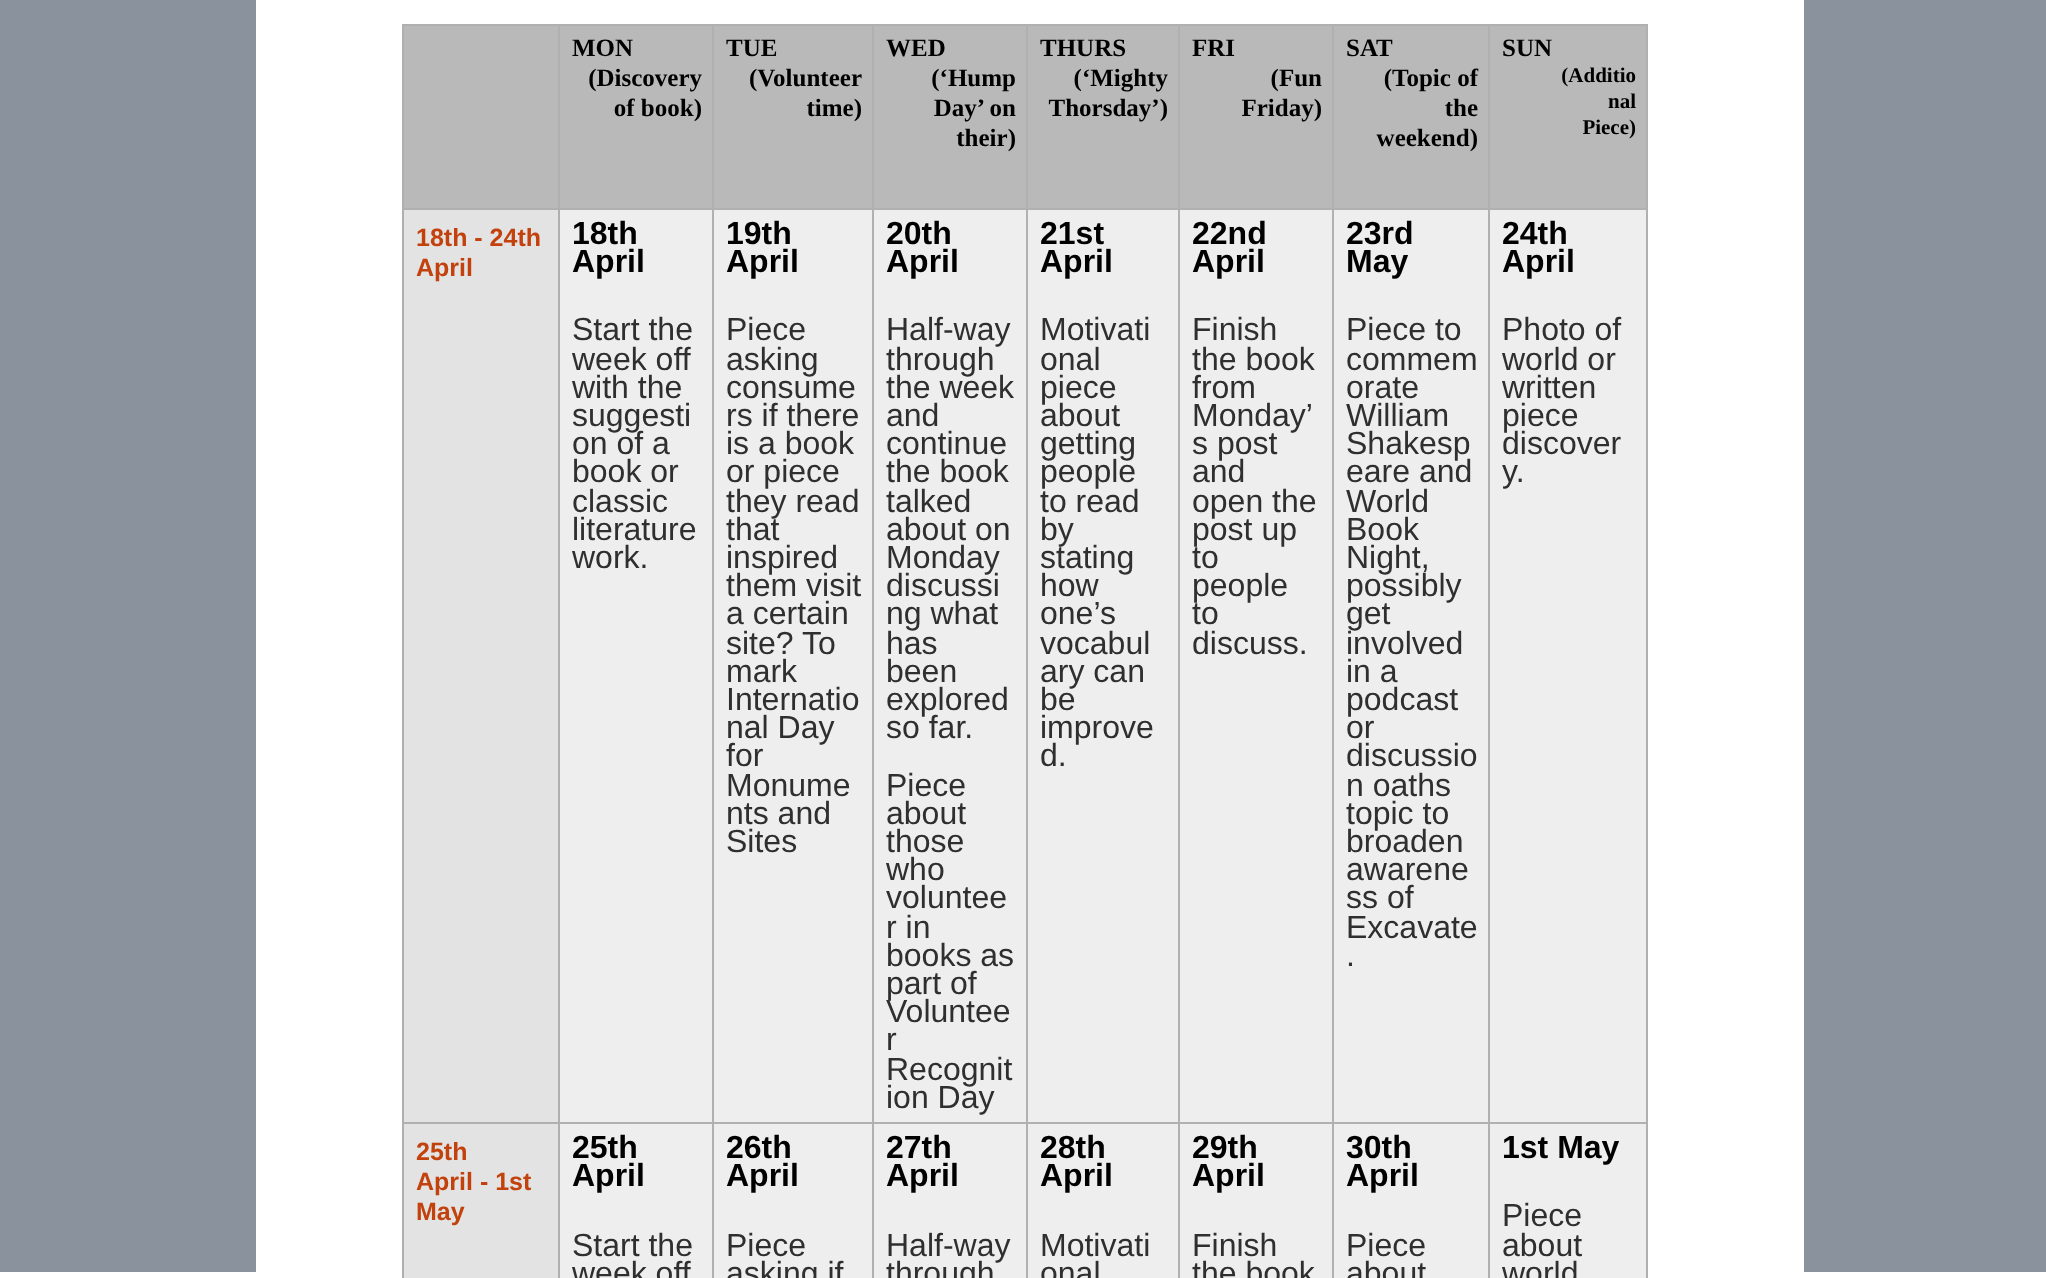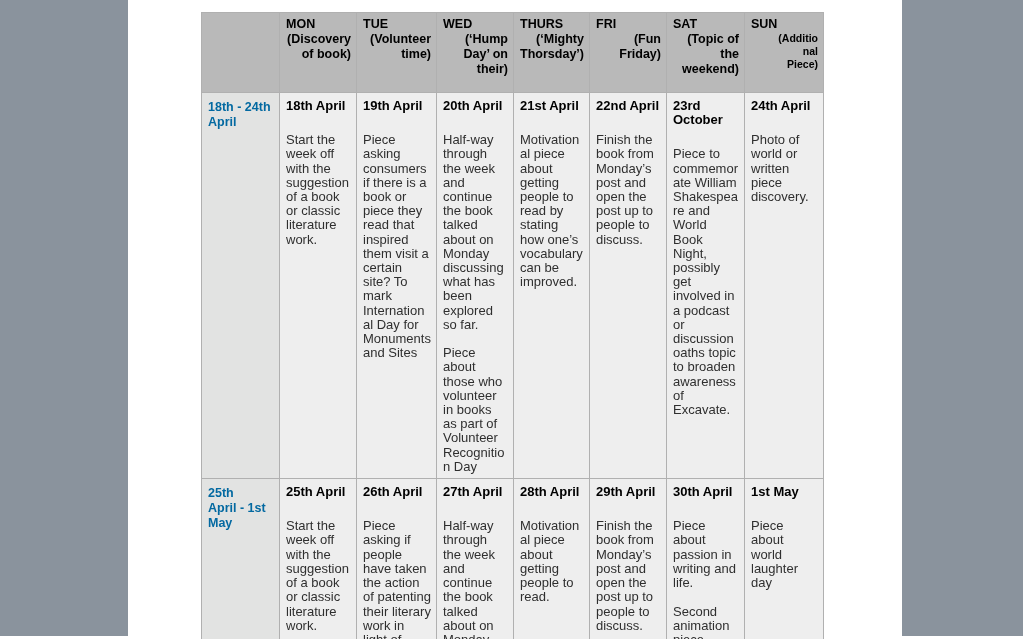--- a/index.html
+++ b/index.html
@@ -31,36 +31,37 @@
     padding: 4px 5px 4px 6px;
     overflow-wrap: break-word;
     word-break: break-word;
   }
   th {
     background: var(--header_bg, #b9b9b9);
     font-size: 12.5px;
     line-height: 15px;
     font-weight: bold;
     color: #000;
-    height: 80px;
+    height: 92px;
+    font-family: Liberation Serif, serif;
   }
   th .sub { font-weight: bold; text-align: right; }
   th .sub.small { font-size: 10.5px; line-height: 13px; margin-left: 24px; }
   td.label-cell {
     background: var(--label_bg, #e2e3e2);
     font-weight: bold;
     font-size: 12.5px;
     line-height: 15px;
-    color: #0369a1;
+    color: #c2410c;
     white-space: pre-line;
     padding-top: 7px;
   }
   td.data-cell {
     background: var(--cell_bg, #eeeeee);
-    font-size: 13px;
+    font-size: 16px;
     line-height: 14.2px;
     color: #2f2f2f;
     padding-top: 6px;
   }
   tr.row-body-0 { height: 336px; }
   .cell-date { font-weight: bold; color: #000; }
   .cell-text { white-space: pre-line; margin-top: 20px; }
 </style>
 </head>
 <body>
@@ -135,21 +136,21 @@
       </td>
       <td class="data-cell">
         <div class="cell-date">21st April</div>
         <div class="cell-text">Motivational piece about getting people to read by stating how one’s vocabulary can be improved.</div>
       </td>
       <td class="data-cell">
         <div class="cell-date">22nd April</div>
         <div class="cell-text">Finish the book from Monday’s post and open the post up to people to discuss.</div>
       </td>
       <td class="data-cell">
-        <div class="cell-date">23rd October</div>
+        <div class="cell-date">23rd May</div>
         <div class="cell-text">Piece to commemorate William Shakespeare and World Book Night, possibly get involved in a podcast or discussion oaths topic to broaden awareness of Excavate.</div>
       </td>
       <td class="data-cell">
         <div class="cell-date">24th April</div>
         <div class="cell-text">Photo of world or written piece discovery.</div>
       </td>
     </tr>
     <tr class="row-body-1">
       <td class="label-cell">25th
 April - 1st

